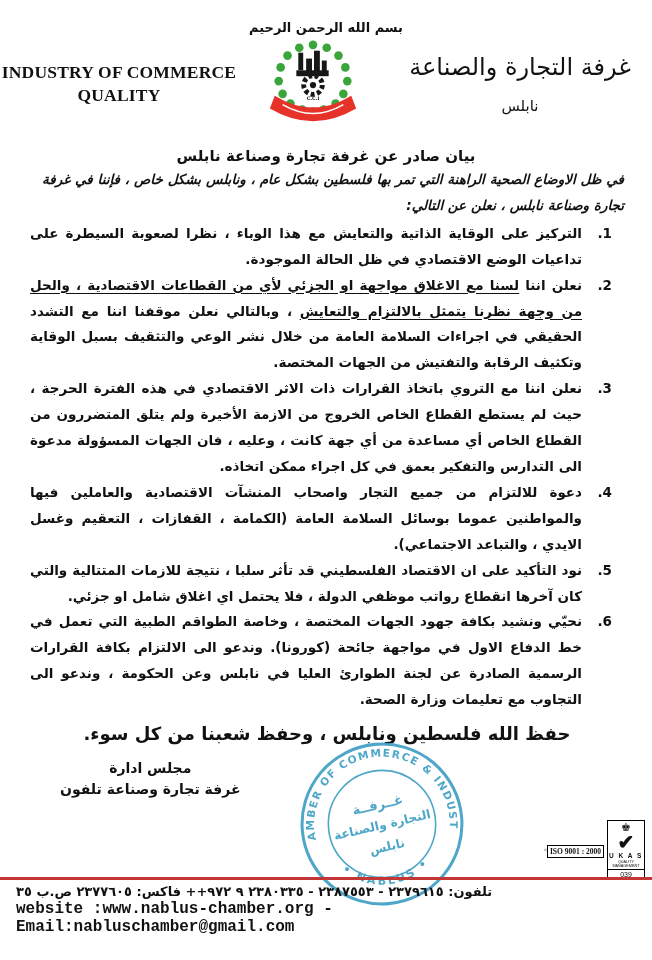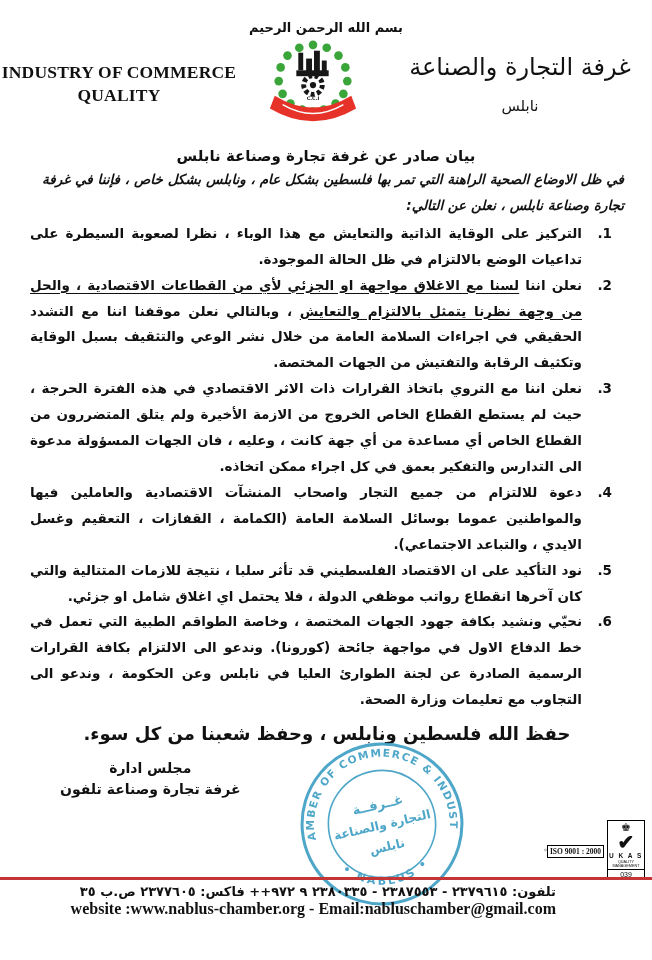--- a/index.html
+++ b/index.html
@@ -42,24 +42,24 @@
     font-size:7.5px;padding:1px 2px;margin-top:3px;white-space:nowrap;}
   .ukas-box{width:36px;border:1.5px solid #000;display:flex;flex-direction:column;
     align-items:center;font-family:"Liberation Sans",sans-serif;background:#fff;}
   .ukas-crown{font-size:11px;line-height:1;margin-top:1px;}
   .ukas-check{font-size:20px;line-height:.95;font-weight:bold;}
   .ukas-name{font-size:6.5px;font-weight:bold;letter-spacing:1.5px;}
   .ukas-sub{font-size:3.8px;text-align:center;line-height:1.1;margin:1px 0;}
   .ukas-num{font-size:7px;border-top:1px solid #000;width:100%;text-align:center;padding:1px 0;}
   
   .red-rule{position:absolute;left:0;top:877px;width:652px;height:3px;background:#c43535;}
-  .footer{position:absolute;left:0;top:884px;width:556px;text-align:right;}
+  .footer{position:absolute;left:16px;top:884px;width:556px;text-align:left;}
   .footer-ar{direction:rtl;font-weight:bold;font-size:13px;}
   .footer-en{font-family:"Liberation Serif",serif;font-weight:bold;font-size:16.5px;margin-top:1px;}
-  .footer-web{font-family:Liberation Serif, serif;font-weight:bold;font-size:16px;margin-top:1px;}
+  .footer-web{font-family:Liberation Mono, monospace;font-weight:bold;font-size:16px;margin-top:1px;}
   .teal{fill:#3f9fc4;}
 </style>
 </head>
 <body>
 
 <div class="page">
 
   <div class="bismillah">بسم الله الرحمن الرحيم</div>
 
   <div class="header">
@@ -113,21 +113,21 @@
   </div>
 
   <div class="doc-title">بيان صادر عن غرفة تجارة وصناعة نابلس</div>
 
   <div class="body">
     <p class="intro">في ظل الاوضاع الصحية الراهنة التي تمر بها فلسطين بشكل عام ، ونابلس بشكل خاص ، فإننا في غرفة تجارة وصناعة نابلس ، نعلن عن التالي:</p>
 
     <div class="list">
       <div class="item">
         <span class="num">1.</span>
-        <span class="txt">التركيز على الوقاية الذاتية والتعايش مع هذا الوباء ، نظرا لصعوبة السيطرة على تداعيات الوضع بالالتزام في ظل الحالة الموجودة.</span>
+        <span class="txt">التركيز على الوقاية الذاتية والتعايش مع هذا الوباء ، نظرا لصعوبة السيطرة على تداعيات الوضع الاقتصادي في ظل الحالة الموجودة.</span>
       </div>
       <div class="item">
         <span class="num">2.</span>
         <span class="txt"><span>نعلن اننا </span><span class="u">لسنا مع الاغلاق مواجهة او الجزئي لأي من القطاعات الاقتصادية ، والحل من وجهة نظرنا يتمثل بالالتزام والتعايش</span><span> ، وبالتالي نعلن موقفنا اننا مع التشدد الحقيقي في اجراءات السلامة العامة من خلال نشر الوعي والتثقيف بسبل الوقاية وتكثيف الرقابة والتفتيش من الجهات المختصة.</span></span>
       </div>
       <div class="item">
         <span class="num">3.</span>
         <span class="txt">نعلن اننا مع التروي باتخاذ القرارات ذات الاثر الاقتصادي في هذه الفترة الحرجة ، حيث لم يستطع القطاع الخاص الخروج من الازمة الأخيرة ولم يتلق المتضررون من القطاع الخاص أي مساعدة من أي جهة كانت ، وعليه ، فان الجهات المسؤولة مدعوة الى التدارس والتفكير بعمق في كل اجراء ممكن اتخاذه.</span>
       </div>
       <div class="item">

